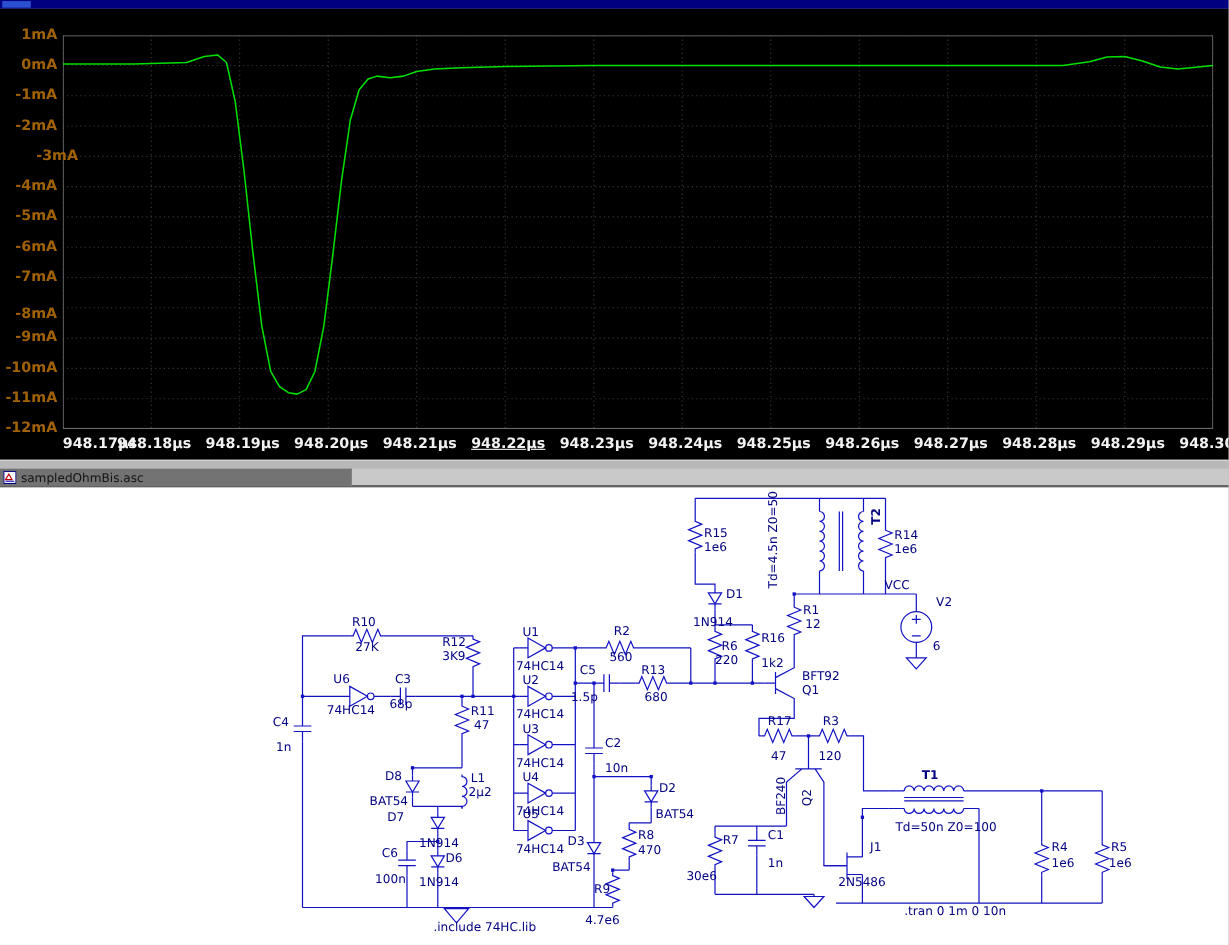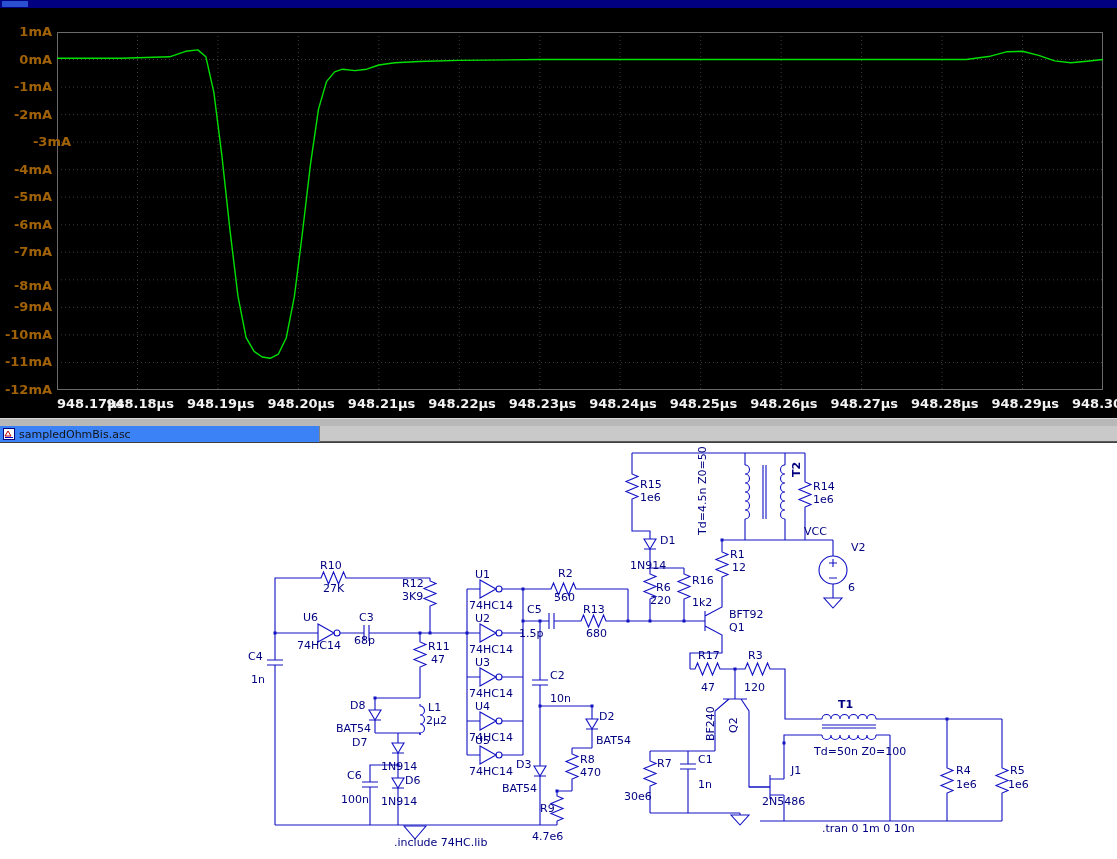--- a/index.html
+++ b/index.html
@@ -19,21 +19,21 @@
   .pborder{fill:none;stroke:#6a6a6a;stroke-width:1}
   #trace{fill:none;stroke-width:1.4;stroke-linejoin:round}
   .ytick{position:absolute;left:0;width:52px;text-align:right;color:#a16207;font-size:13px;font-weight:bold;line-height:15px}
   .xtick{position:absolute;color:#f2f2f2;font-size:13px;font-weight:bold;width:64px;line-height:15px}
 
   
   #midstrip{position:absolute;left:0;top:418px;width:1117px;height:8px;background:#b8b8b8;border-top:1px solid #d8d8d8}
 
   
   #schem-titlebar{position:absolute;left:0;top:426px;width:1117px;height:16px;background:#c9c9c9;border-bottom:1px solid #5a5a5a}
-  #schem-tab{position:absolute;left:0;top:0;width:320px;height:16px;background:#3b82f6;border-right:1px solid #828282;display:flex;align-items:center;padding-left:3px}
+  #schem-tab{position:absolute;left:0;top:0;width:320px;height:16px;background:#737373;border-right:1px solid #828282;display:flex;align-items:center;padding-left:3px}
   #schem-tab .fname{font-size:11px;color:#141414;margin-left:4px;white-space:nowrap}
   #schem-icon{width:12px;height:12px;flex:0 0 auto}
 
   
   #schem-area{position:absolute;left:0;top:442px;width:1117px;height:417px;background:#ffffff;border-top:1px solid #404040}
   #schem-svg{position:absolute;left:0;top:0;width:1117px;height:417px}
   #schem-svg text{font-family:"DejaVu Sans",sans-serif;font-size:11px;fill:#000080}
   .w{stroke:#1212c4;stroke-width:1.1;fill:none}
   .dot{fill:#1212c4;stroke:none}
 </style>
@@ -93,21 +93,21 @@
       <div class="ytick" style="top: 270px; padding-left: 8px;">-8mA</div>
       <div class="ytick" style="top: 291.385px;">-9mA</div>
       <div class="ytick" style="top: 318.923px;">-10mA</div>
       <div class="ytick" style="top: 346.462px;">-11mA</div>
       <div class="ytick" style="top: 374px;">-12mA</div>
       <div class="xtick" style="top: 388px; left: 57px; text-align: left;">948.17µs</div>
       <div class="xtick" style="top: 388px; left: 106.462px; text-align: center;">948.18µs</div>
       <div class="xtick" style="top: 388px; left: 186.923px; text-align: center;">948.19µs</div>
       <div class="xtick" style="top: 388px; left: 267.385px; text-align: center;">948.20µs</div>
       <div class="xtick" style="top: 388px; left: 347.846px; text-align: center;">948.21µs</div>
-      <div class="xtick" style="top: 388px; left: 428.308px; text-align: right;">948.22µs</div>
+      <div class="xtick" style="top: 388px; left: 428.308px; text-align: right; text-decoration: underline;">948.22µs</div>
       <div class="xtick" style="top: 388px; left: 508.769px; text-align: center;">948.23µs</div>
       <div class="xtick" style="top: 388px; left: 589.231px; text-align: center;">948.24µs</div>
       <div class="xtick" style="top: 388px; left: 669.692px; text-align: center;">948.25µs</div>
       <div class="xtick" style="top: 388px; left: 750.154px; text-align: center;">948.26µs</div>
       <div class="xtick" style="top: 388px; left: 830.615px; text-align: center;">948.27µs</div>
       <div class="xtick" style="top: 388px; left: 911.077px; text-align: center;">948.28µs</div>
       <div class="xtick" style="top: 388px; left: 991.538px; text-align: center;">948.29µs</div>
       <div class="xtick" style="top: 388px; left: 1072px; text-align: center;">948.30µs</div>
     </div>
 

